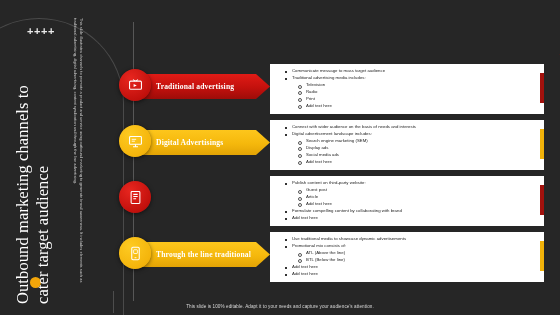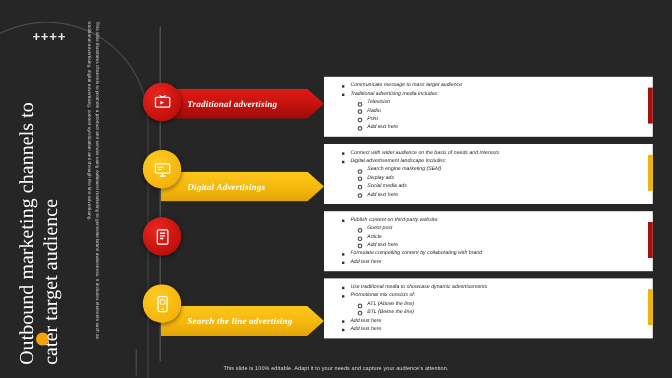--- a/index.html
+++ b/index.html
@@ -87,21 +87,21 @@
   }
 
   
   .spine{
     position:absolute;left:133px;top:22px;bottom:14px;
     width:1px;background:#575757;
   }
 
   
   .rows{position:absolute;left:0;top:0;right:0;bottom:0;}
-  .row{position:absolute;left:0;right:0;height:52px;font-style:italic;}
+  .row{position:absolute;left:0;right:0;height:52px;}
   .row.r0{top:62px}
   .row.r1{top:118px}
   .row.r2{top:174px}
   .row.r3{top:230px}
 
   
   .banner{
     position:absolute;left:134px;top:12px;
     height:25px;width:136px;
     display:flex;align-items:center;
@@ -111,21 +111,21 @@
     box-shadow:0 2px 3px rgba(0,0,0,.45);
   }
   .banner span{
     font-family:"Liberation Serif",serif;
     font-weight:700;font-size:7.6px;
     letter-spacing:0.15px;
     color:#ffffff;
     white-space:nowrap;
   }
   .banner.red{background:linear-gradient(180deg,#e01b16 0%,#c3110d 55%,#9d0c09 100%);}
-  .banner.yellow{background:linear-gradient(180deg,#fdc61c 0%,#f5b80c 55%,#e2a305 100%);margin-top:13px;}
+  .banner.yellow{background:linear-gradient(180deg,#fdc61c 0%,#f5b80c 55%,#e2a305 100%);}
 
   
   .icon-circle{
     position:absolute;left:119px;top:7px;
     width:32px;height:32px;border-radius:50%;
     display:flex;align-items:center;justify-content:center;
     box-shadow:0 1px 4px rgba(0,0,0,.55);
     z-index:3;
   }
   .icon-circle.red{background:radial-gradient(circle at 36% 30%,#e8261f,#c1100c 72%,#9c0b08);}
@@ -311,21 +311,21 @@
             </li>
             <li>
               <div class="btxt">Add text here</div>
             </li>
             <li>
               <div class="btxt">Add text here</div>
             </li>
           </ul>
         </div>
         <div class="banner yellow">
-          <span>Search the line advertising</span>
+          <span>Through the line traditional</span>
         </div>
         <div class="icon-circle yellow">
           <svg width="15" height="15" viewBox="0 0 24 24" fill="none" stroke="#fff" stroke-width="1.7">
             <rect x="6" y="2" width="12" height="20" rx="2"></rect>
             <path d="M10.5 18.7h3" stroke-width="1.4"></path>
             <rect x="9" y="6" width="6" height="6" rx="0.8" stroke-width="1.3"></rect>
           </svg>
         </div>
       </div>
     </div>

